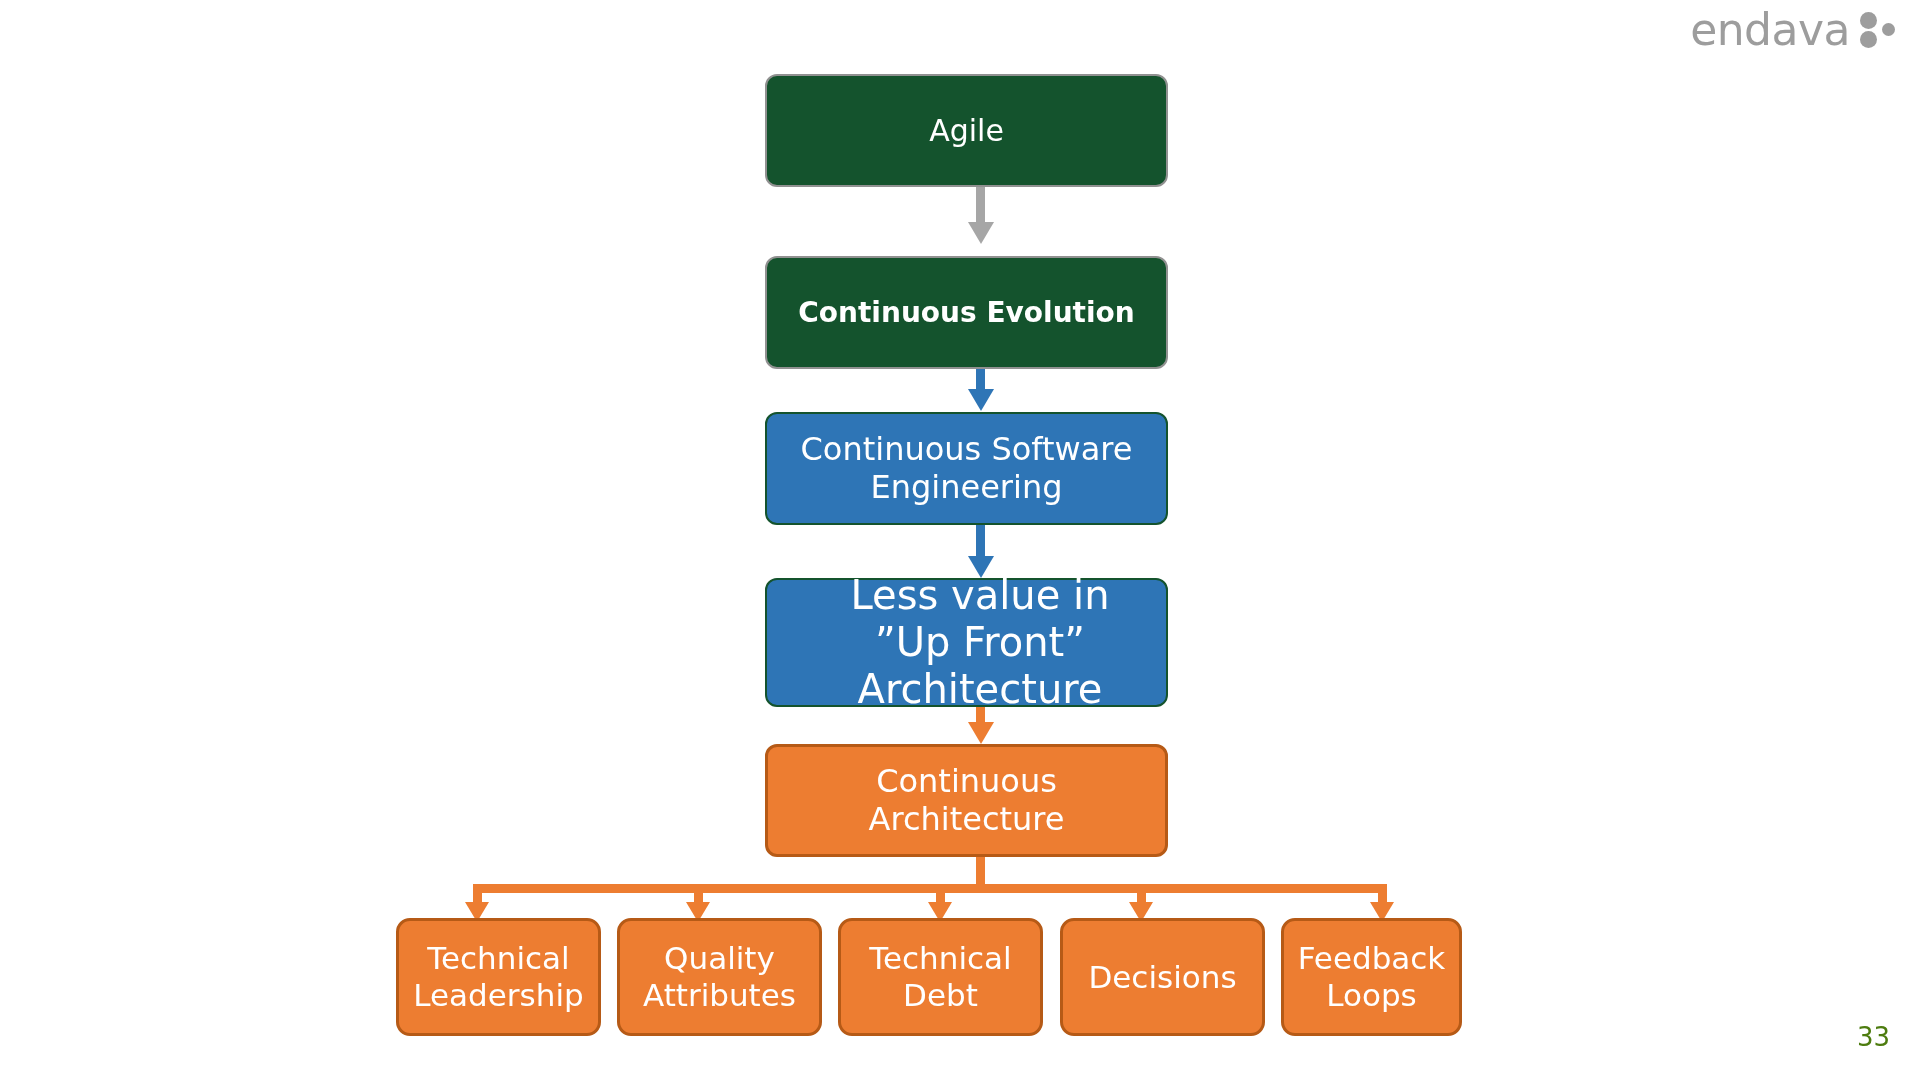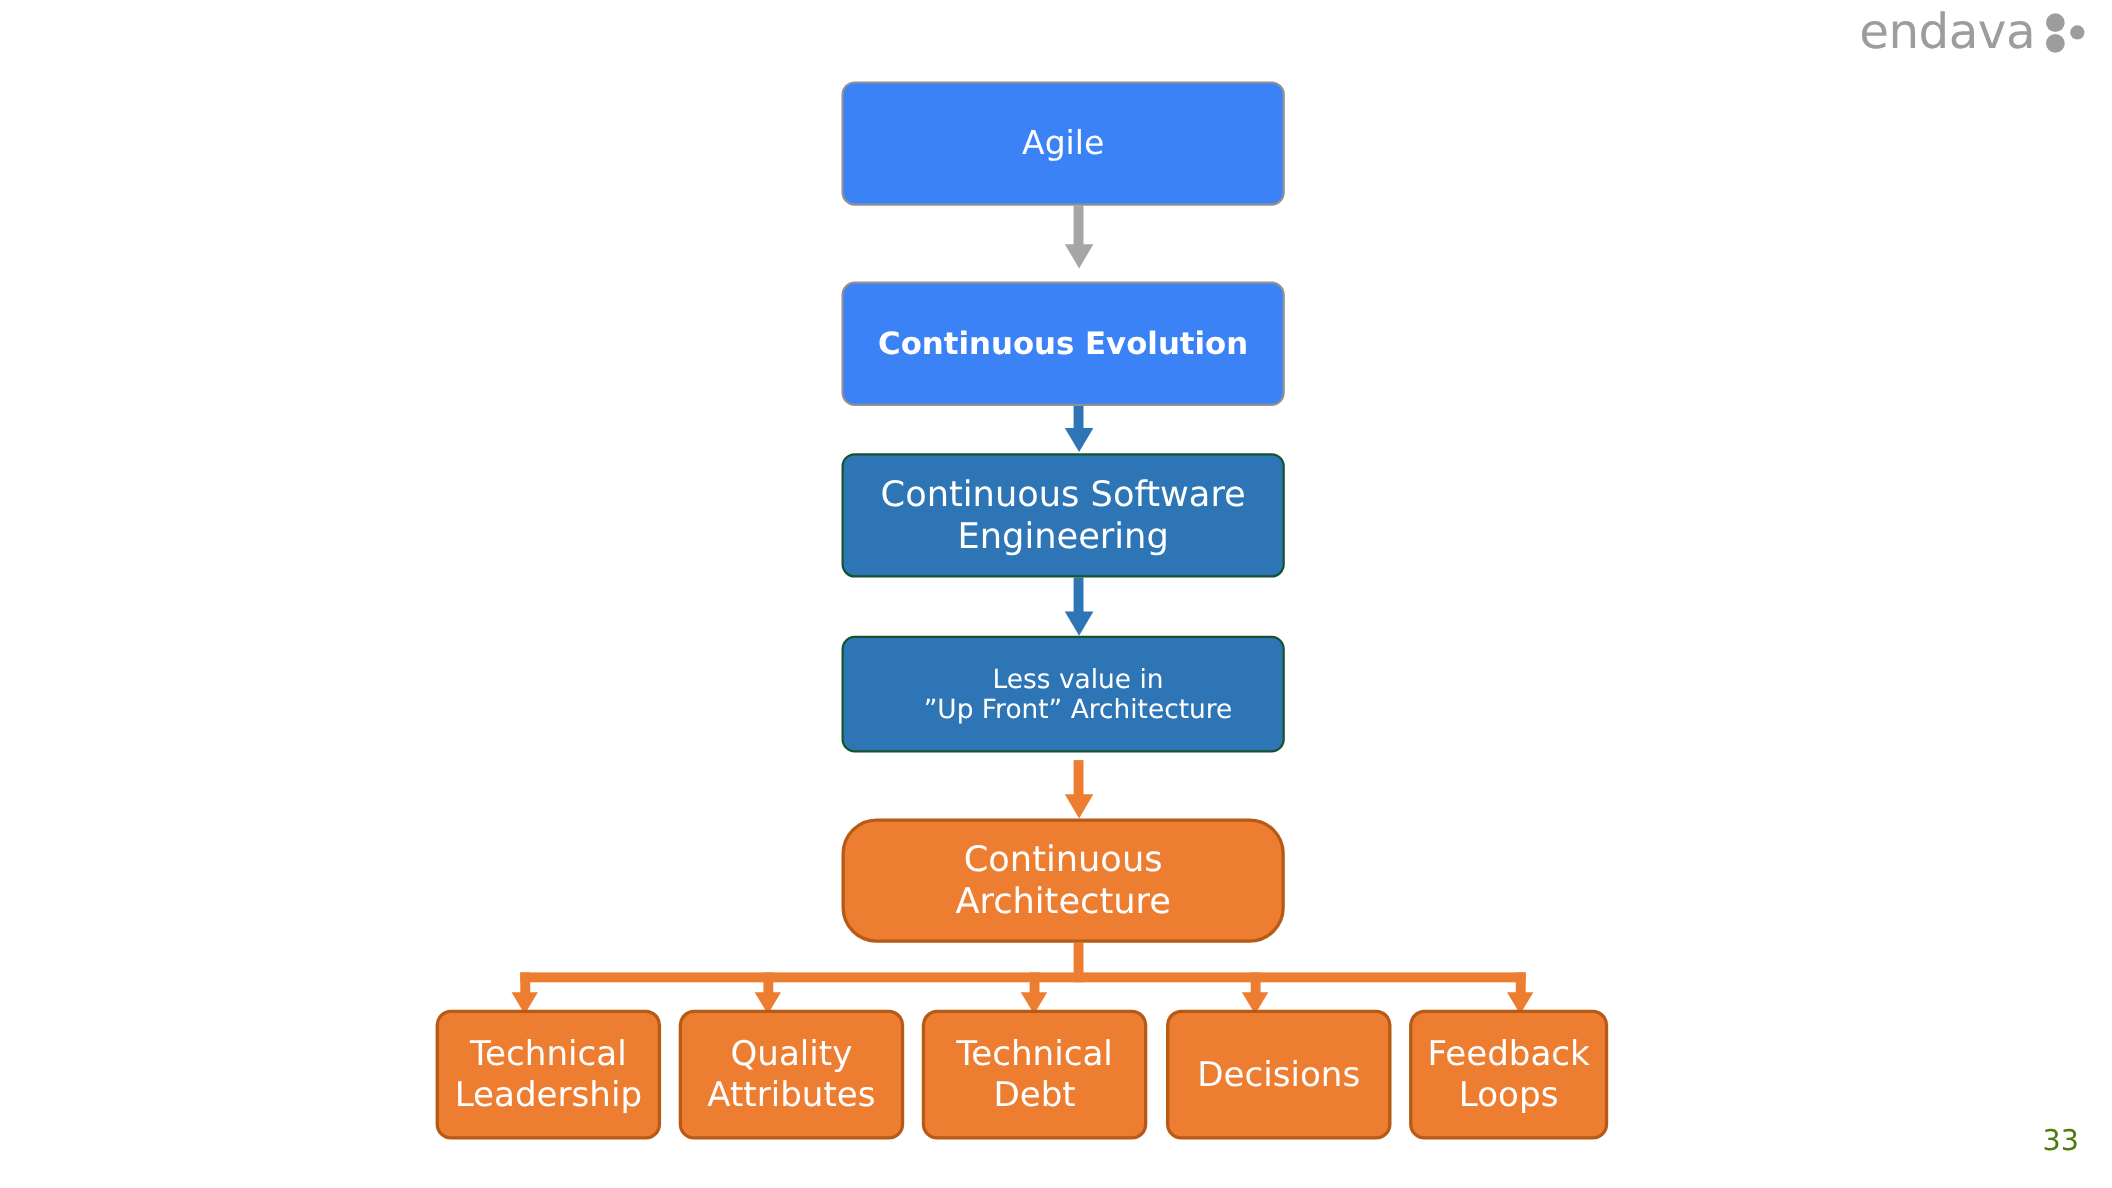--- a/index.html
+++ b/index.html
@@ -80,38 +80,38 @@
     justify-content: center;
     text-align: center;
     color: #ffffff;
     font-family: "DejaVu Sans", sans-serif;
     font-weight: 400;
     line-height: 1.18;
     padding: 4px 10px;
     z-index: 3;
   }
   .node.gray {
-    background: #3b82f6;
+    background: #14532d;
     border: 2px solid #919191;
   }
   .node.blue {
     background: #2e75b6;
     border: 2px solid #14532d;
   }
   .node.orange {
     background: #ed7d31;
     border: 3px solid #b65a16;
   }
 
   
   #node-agile            { left: 765px; top: 74px;  width: 403px; height: 113px; font-size: 30px; }
   #node-evolution        { left: 765px; top: 256px; width: 403px; height: 113px; font-size: 28px; font-weight: bold; }
   #node-cse              { left: 765px; top: 412px; width: 403px; height: 113px; font-size: 32px; }
-  #node-lessvalue        { left: 765px; top: 578px; width: 403px; height: 106px; font-size: 24px; padding-left: 37px; }
-  #node-contarch         { left: 765px; top: 744px; width: 403px; height: 113px; font-size: 32px; border-radius: 32px; }
+  #node-lessvalue        { left: 765px; top: 578px; width: 403px; height: 129px; font-size: 40px; padding-left: 37px; }
+  #node-contarch         { left: 765px; top: 744px; width: 403px; height: 113px; font-size: 32px; }
 
   
   .leaf { top: 918px; height: 118px; font-size: 31px; border-radius: 14px; }
   #leaf-technical-leadership { left: 396px;  width: 205px; }
   #leaf-quality-attributes   { left: 617px;  width: 205px; }
   #leaf-technical-debt       { left: 838px;  width: 205px; }
   #leaf-decisions            { left: 1060px; width: 205px; }
   #leaf-feedback-loops       { left: 1281px; width: 181px; align-items: center; }
 
   

